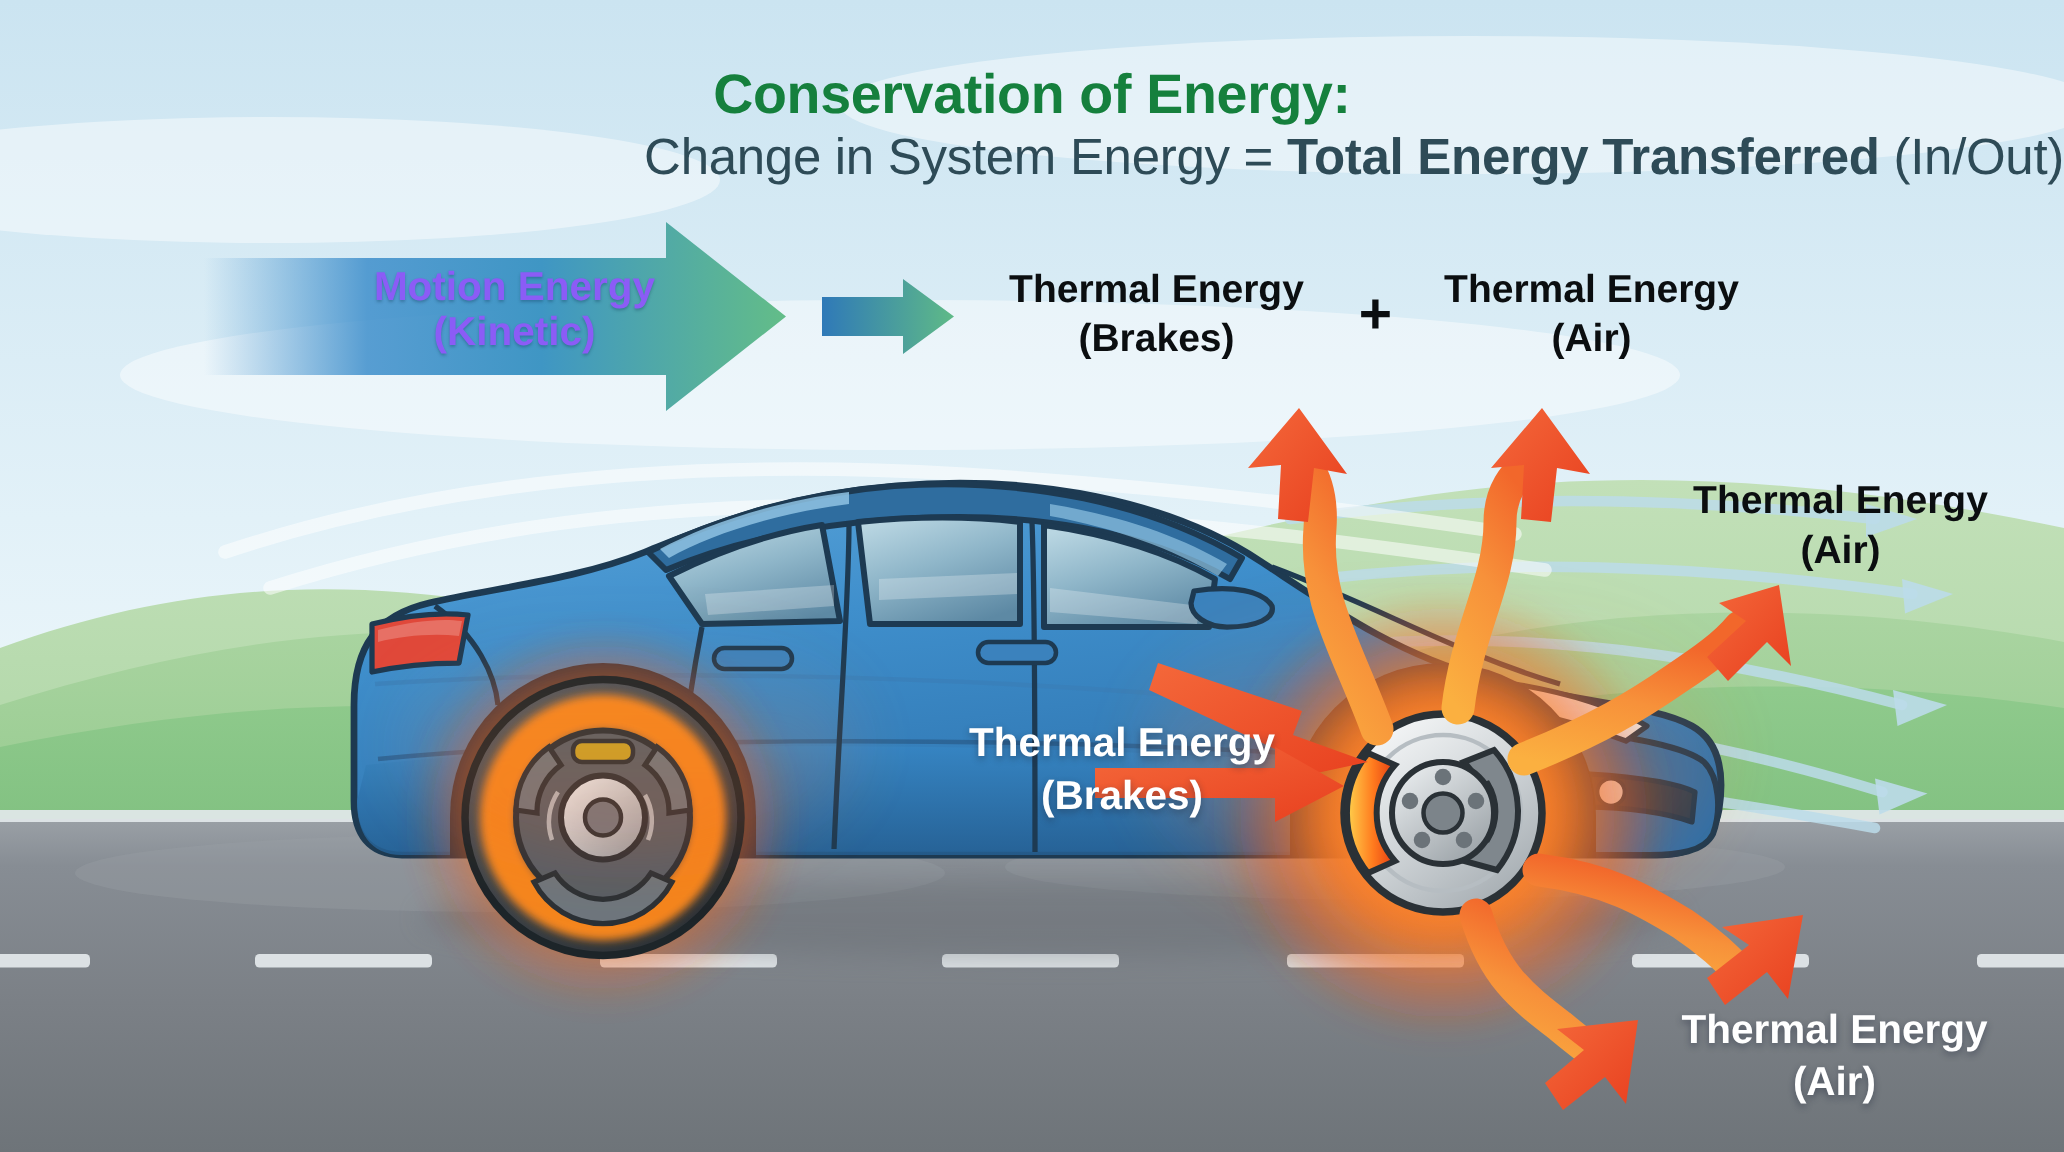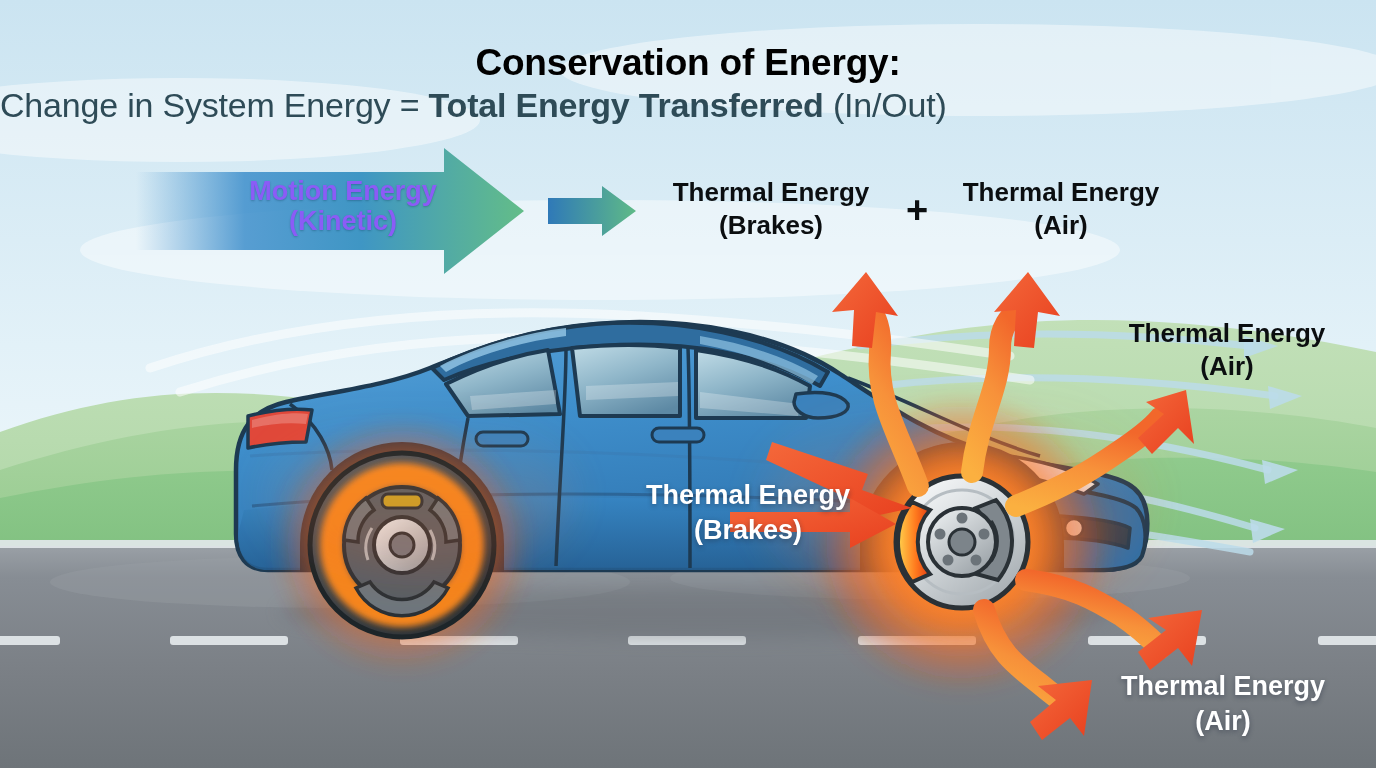--- a/index.html
+++ b/index.html
@@ -14,25 +14,25 @@
     overflow:hidden;
   }
   #scene { position:absolute; inset:0; }
   .layer { position:absolute; inset:0; }
 
   
   .txt { position:absolute; white-space:pre; line-height:1.12; }
 
   #title-line1 {
     top:42px; left:0; width:1376px; text-align:center;
-    font-size:37px; font-weight:bold; color:#000000;
+    font-size:37px; font-weight:bold; color:#15803d;
     letter-spacing:-0.2px;
   }
   #title-line2 {
-    top:86px; left:0; width:1376px; text-align:left;
+    top:86px; left:0; width:1376px; text-align:right;
     font-size:34px; color:#2e4b57; letter-spacing:-0.2px;
   }
   #title-line2 .bold { font-weight:bold; }
 
   .arrow-label {
     color:#8b5cf6; font-weight:bold; font-size:27px; text-align:center;
     text-shadow:0 1px 2px rgba(20,60,90,.35);
   }
   #motion-label { top:176px; left:208px; width:270px; }
 

